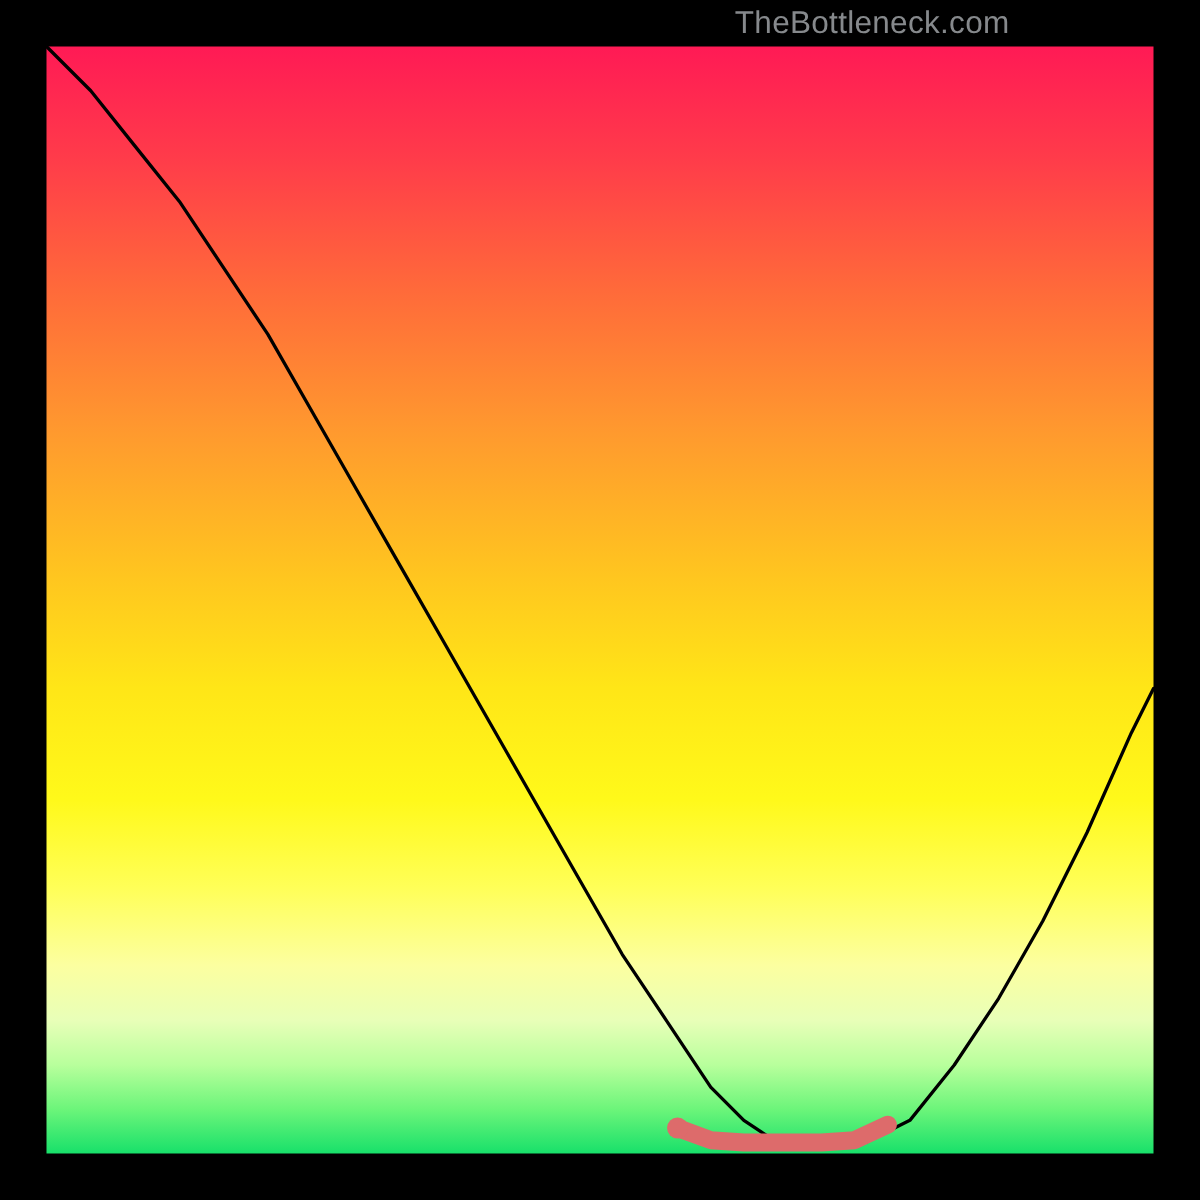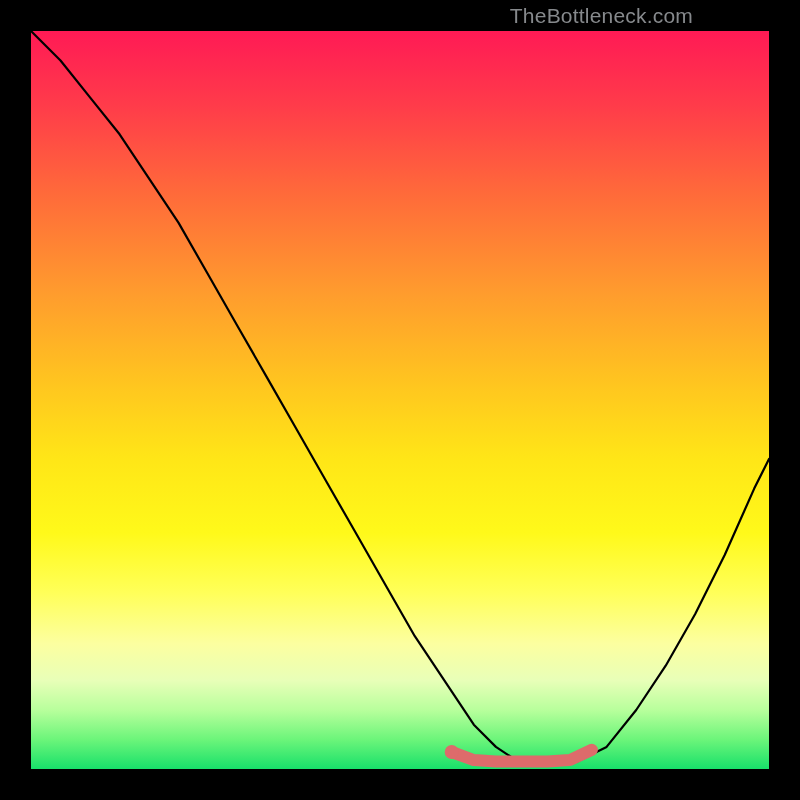--- a/index.html
+++ b/index.html
@@ -10,21 +10,20 @@
     background: #000;
     overflow: hidden;
   }
   .frame {
     position: absolute;
     left: 0;
     top: 0;
     width: 697px;
     height: 800px;
     background: #000;
-    padding-left: 20px;
   }
   .plot-area {
     position: absolute;
     left: 31px;
     top: 31px;
     width: 738px;
     height: 738px;
     
     background: linear-gradient(to bottom,
       #ff1a55 0%,

